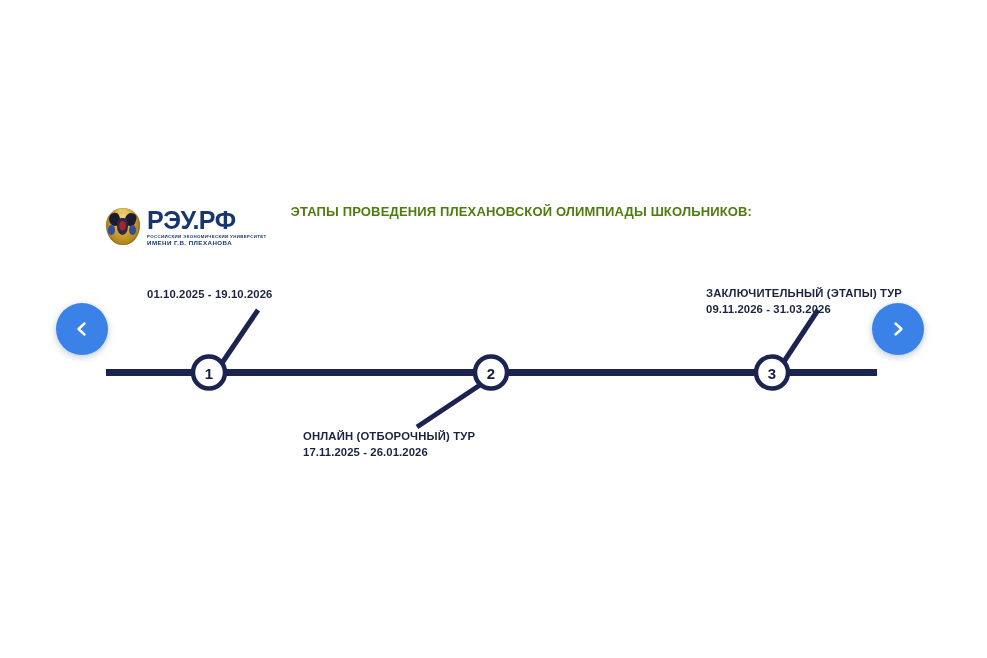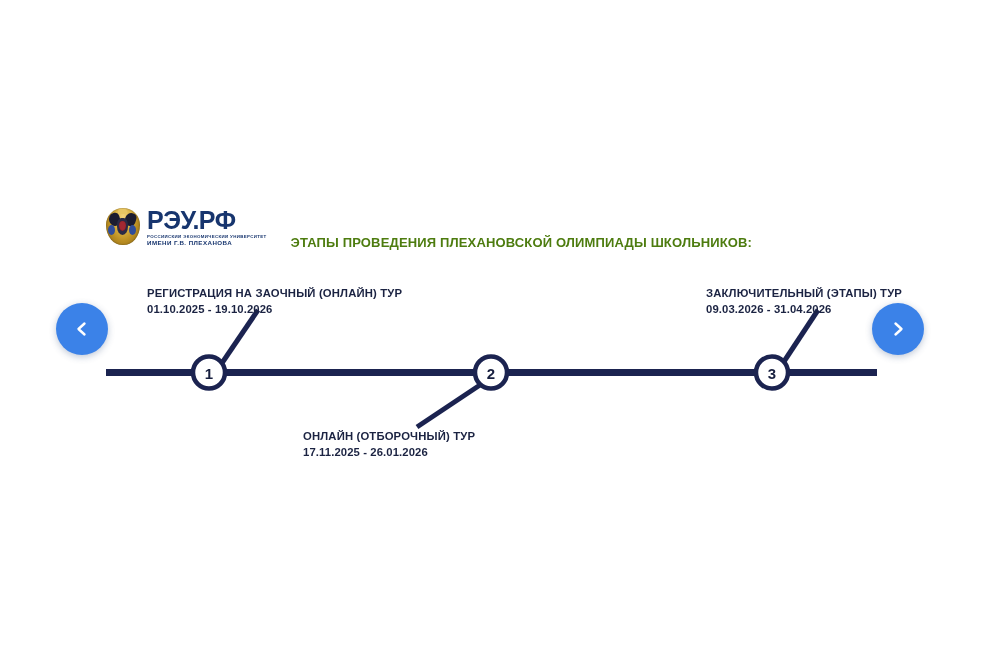--- a/index.html
+++ b/index.html
@@ -24,21 +24,21 @@
     background: #ffffff;
   }
 
   
   .header {
     position: absolute;
     left: 104px;
     top: 204px;
     height: 46px;
     display: flex;
-    align-items: flex-end;
+    align-items: flex-start;
   }
 
   .logo {
     display: flex;
     align-items: center;
     height: 46px;
   }
 
   .logo-emblem {
     width: 38px;
@@ -244,32 +244,31 @@
     <text x="209" y="378.5" text-anchor="middle" class="node-num">1</text>
 
     <circle cx="491" cy="372.5" r="16" fill="#ffffff" stroke="#1b2350" stroke-width="4.5"></circle>
     <text x="491" y="378.5" text-anchor="middle" class="node-num">2</text>
 
     <circle cx="772" cy="372.5" r="16" fill="#ffffff" stroke="#1b2350" stroke-width="4.5"></circle>
     <text x="772" y="378.5" text-anchor="middle" class="node-num">3</text>
   </svg>
 
   <div class="milestone-label label-1">
-    <div class="m-title">РЕГИСТРАЦИЯ НА ЗАОЧНЫЙ (ОНЛАЙН) ТУР</div>
     <div class="m-dates">01.10.2025 - 19.10.2026</div>
   </div>
 
   <div class="milestone-label label-2">
     <div class="m-title">ОНЛАЙН (ОТБОРОЧНЫЙ) ТУР</div>
     <div class="m-dates">17.11.2025 - 26.01.2026</div>
   </div>
 
   <div class="milestone-label label-3">
     <div class="m-title">ЗАКЛЮЧИТЕЛЬНЫЙ (ЭТАПЫ) ТУР</div>
-    <div class="m-dates">09.03.2026 - 31.04.2026</div>
+    <div class="m-dates">09.11.2026 - 31.03.2026</div>
   </div>
 
   <button class="nav-arrow nav-prev">
     <span>
       <svg width="20" height="20" viewBox="0 0 20 20">
         <polyline points="12.5,4.5 6.5,10 12.5,15.5" fill="none" stroke="#ffffff" stroke-width="2.4" stroke-linecap="round" stroke-linejoin="round"></polyline>
       </svg>
     </span>
   </button>
 

